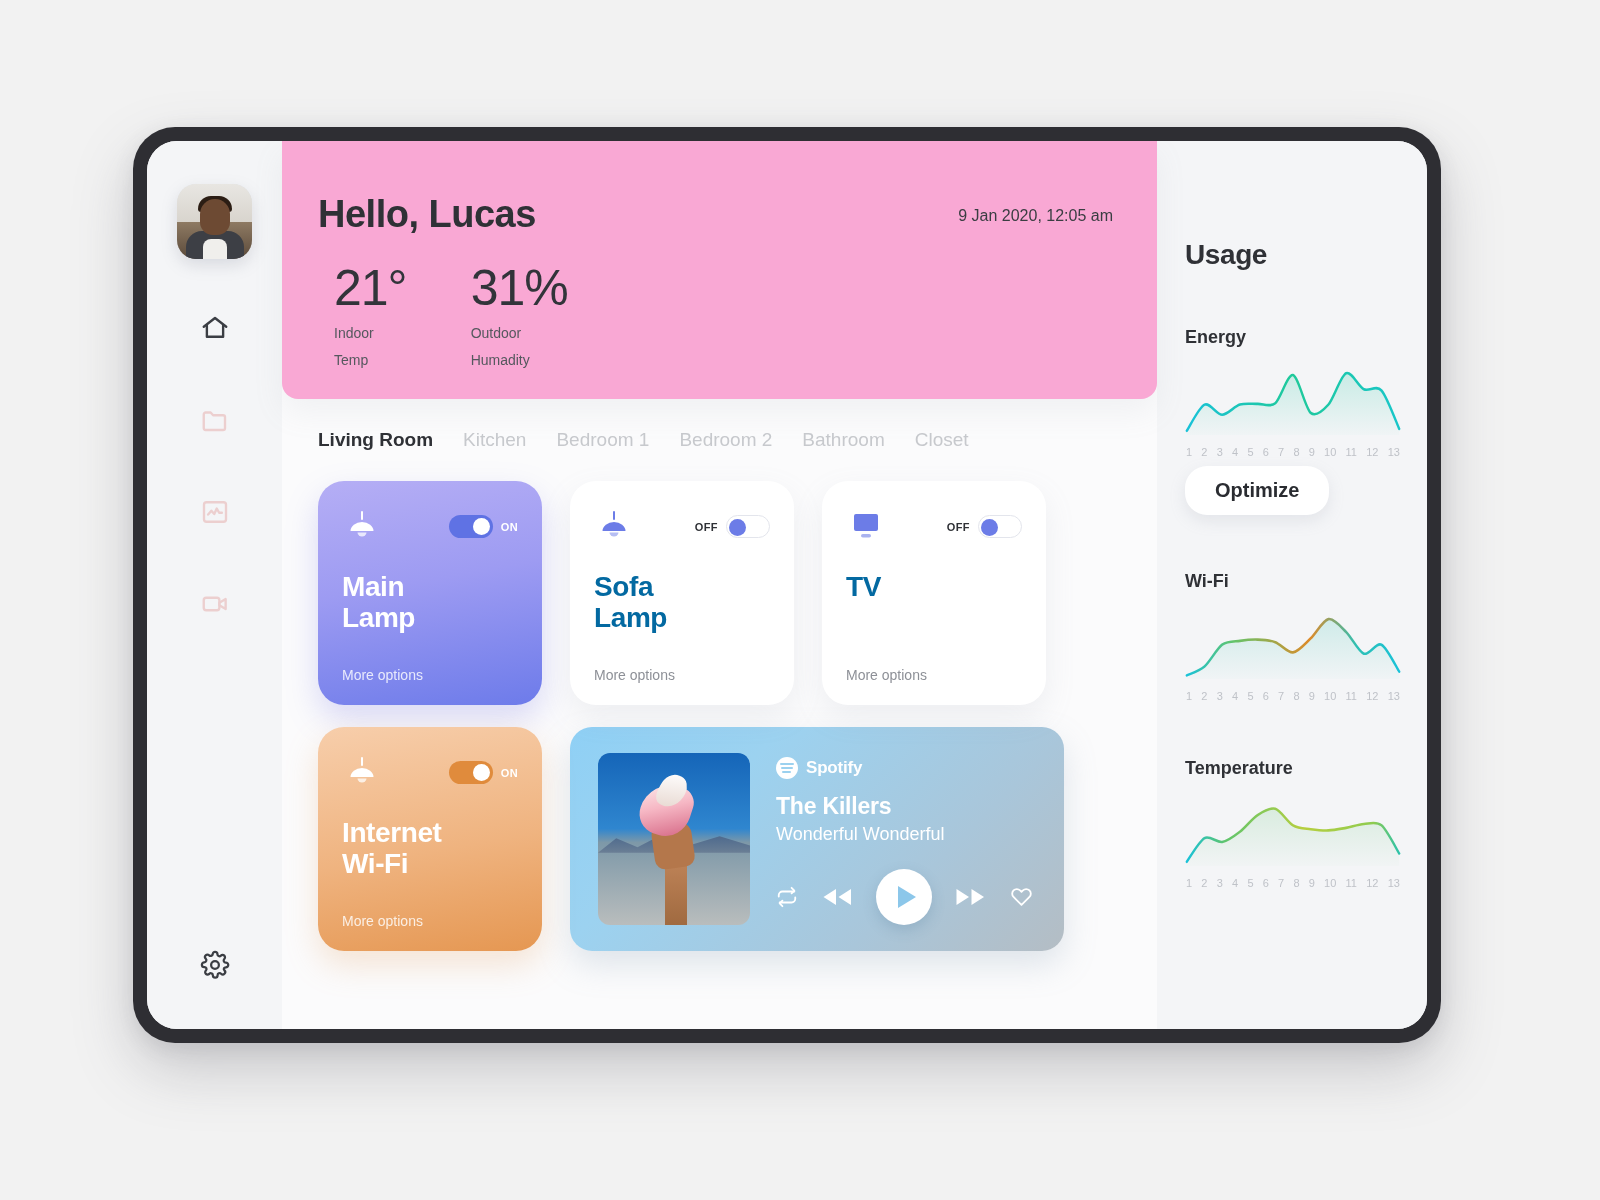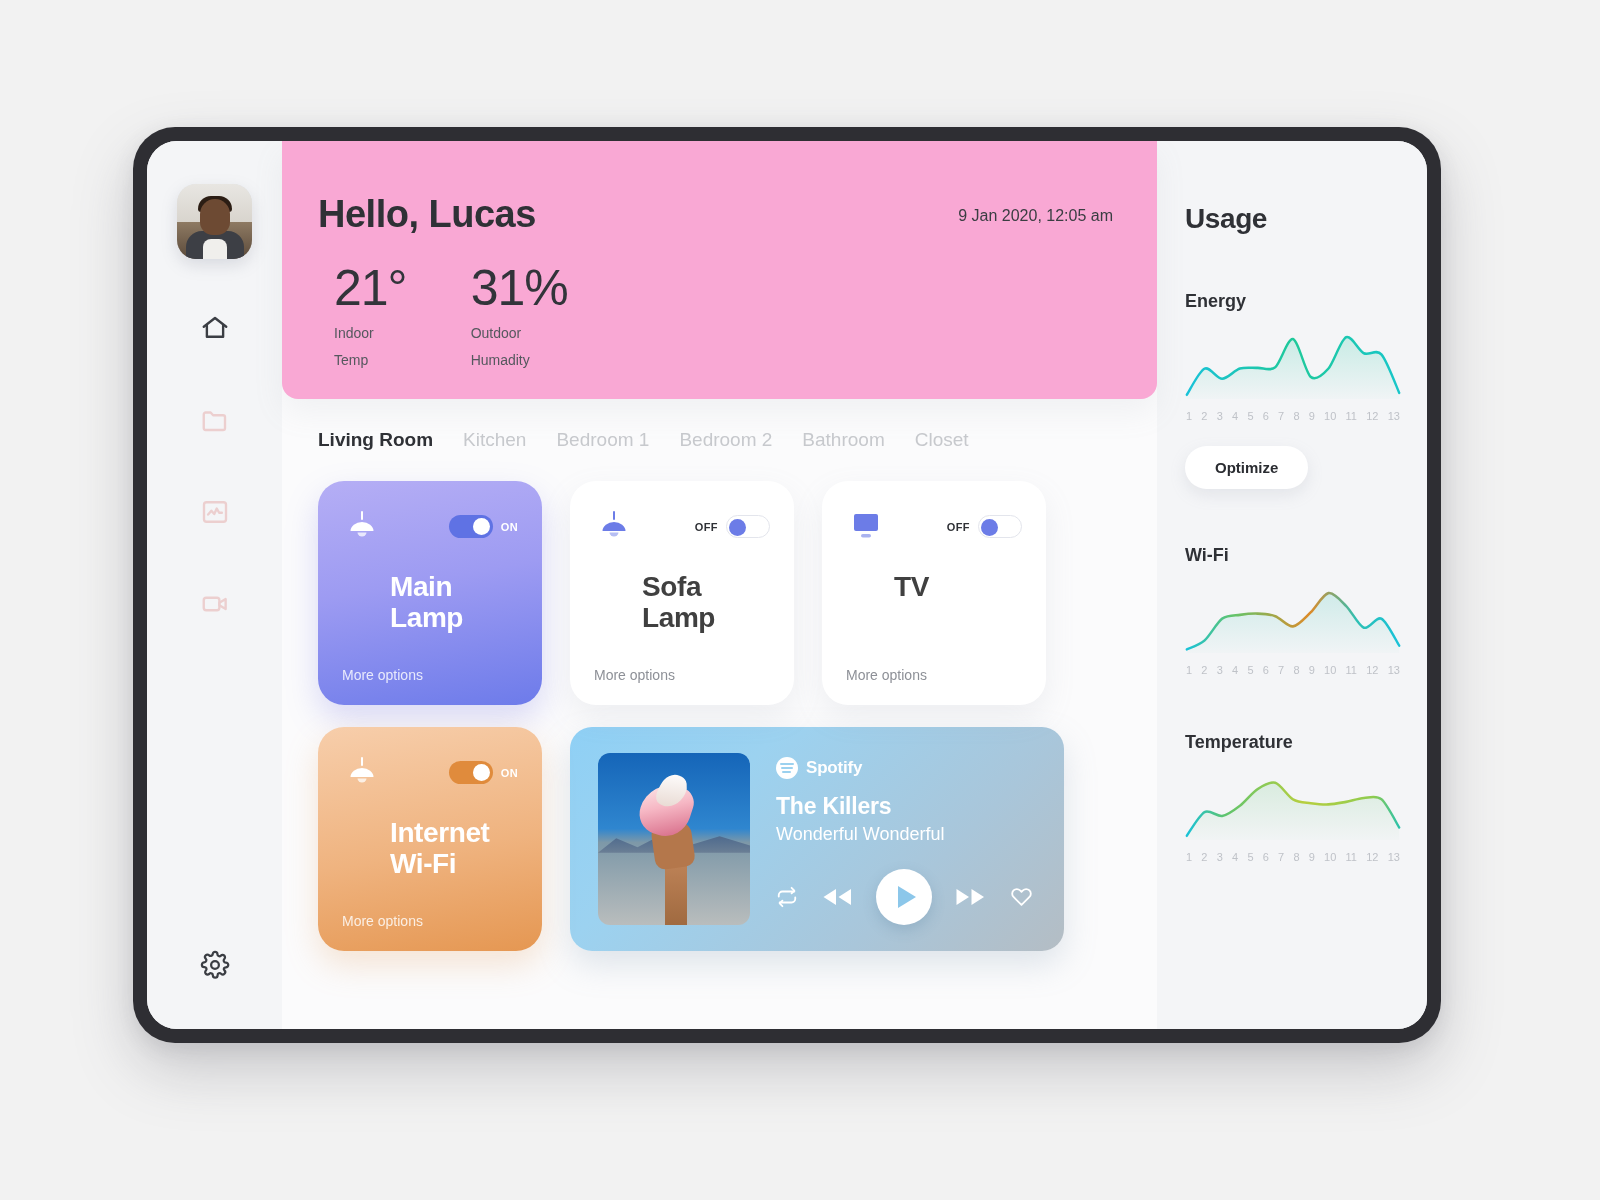--- a/index.html
+++ b/index.html
@@ -138,23 +138,23 @@
   .tg-label.on { color: #ffffff; }
   .tg-label.off { color: #2f3136; }
   .toggle { width: 44px; height: 23px; border-radius: 12px; position: relative; }
   .toggle.on { background: #5f72e4; }
   .toggle.on.accent { background: #e08b3c; }
   .toggle.off { background: #ffffff; border: 1px solid #e3e5ec; }
   .knob { position:absolute; top: 3px; width: 17px; height: 17px; border-radius: 50%; }
   .toggle.on .knob { right: 3px; background:#fff; }
   .toggle.off .knob { left: 2px; background:#6c7ce7; }
 
-  .card-title { font-size: 28px; font-weight: 700; line-height: 1.12; margin-top: 24px; letter-spacing: -0.4px; margin-left: 48px; }
+  .card-title { font-size: 28px; font-weight: 700; line-height: 1.12; margin-top: 24px; letter-spacing: -0.4px; }
   .card-title.light { color: #ffffff; }
-  .card-title.dark { color: #404040; }
+  .card-title.dark { color: #0369a1; }
   .more { margin-top: auto; font-size: 14px; }
   .more.light { color: rgba(255,255,255,0.82); }
   .more.dark { color: #8d9097; }
 
   
   .spotify {
     width: 494px; height: 224px; border-radius: 22px;
     background: linear-gradient(135deg,#8fd0f5 0%, #9cd2f0 30%, #a9c6da 70%, #b4bdc4 100%);
     display: flex; padding: 26px 26px 26px 28px; gap: 26px;
     box-shadow: 0 14px 32px rgba(140,165,185,0.25);
@@ -196,30 +196,30 @@
   }
   .play-tri { width:0;height:0;border-left:18px solid #ffffff;border-top:11px solid transparent;border-bottom:11px solid transparent; }
 
   
   .usage {
     width: 270px; height: 100%;
     background: #f4f5f7;
     padding: 62px 26px 0 28px;
     flex: none;
   }
-  .usage-title { font-size: 28px; font-weight: 700; color:#2f3136; letter-spacing:-0.4px; }
+  .usage-title { font-size: 28px; font-weight: 700; color:#2f3136; letter-spacing:-0.4px;margin-top:36px; }
   .metric { margin-top: 56px; }
   .metric-label { font-size: 18px; font-weight: 700; color:#2f3136; }
   .chart { margin-top: 14px; width: 100%; height: 76px; }
   .axis { display:flex; justify-content:space-between; margin-top: 4px; padding: 0 1px; }
   .axis span { font-size: 11px; color:#bfc2c8; }
   .optimize {
-    margin-top: 24px;
+    margin-top: 8px;
     display:inline-block; padding: 13px 30px; border-radius: 22px;
-    background:#fff; color:#2a2c31; font-size:15px; font-weight:700;
+    background:#fff; color:#2a2c31; font-size:20px; font-weight:700;
     box-shadow: 0 6px 16px rgba(150,155,170,0.18); cursor:pointer;
   }
 
   
   .badge {
     position:absolute; right: 62px; bottom: 62px;
     width: 94px; height: 94px; border-radius:50%;
     background: radial-gradient(circle at 40% 35%, #2a85ff, #1160f0);
     color:#fff; font-size:18px;
     display:flex; align-items:center; justify-content:center;

